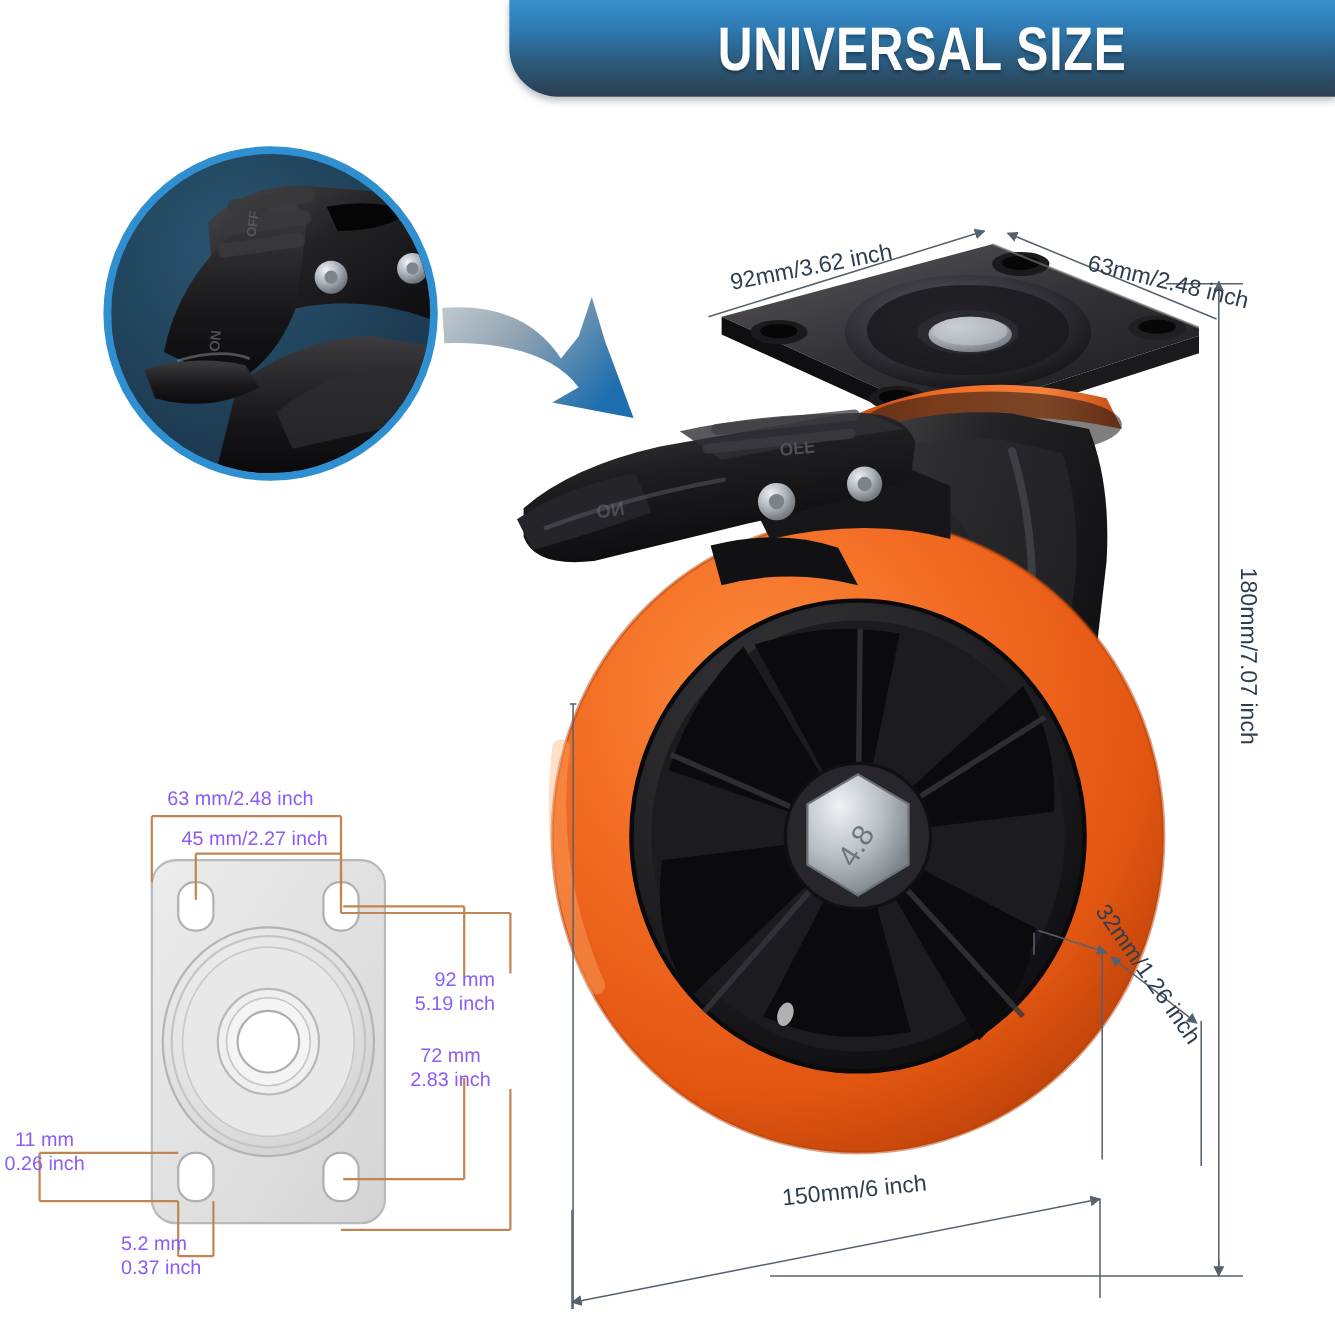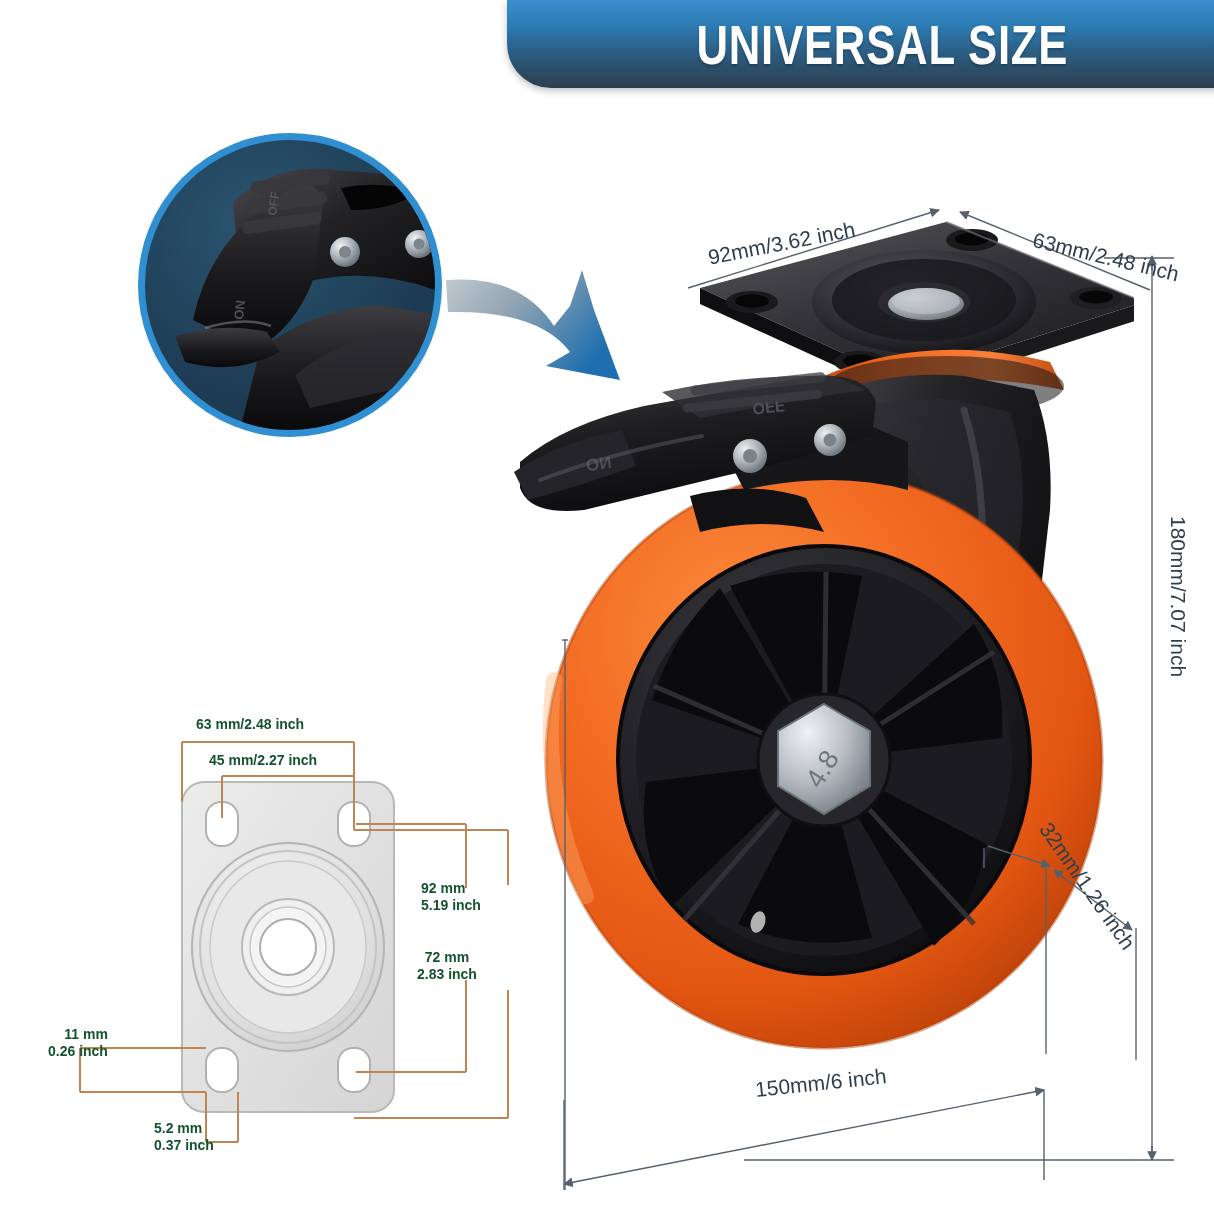--- a/index.html
+++ b/index.html
@@ -3,21 +3,21 @@
 <meta charset="utf-8">
 <style>
   html,body{margin:0;padding:0;}
   body{
     width:1214px;height:1214px;
     background:#ffffff;
     font-family:"Liberation Sans", sans-serif;
     overflow:hidden;
     position:relative;
   }
-  .stage{position:absolute;inset:0;margin-left:44px;}
+  .stage{position:absolute;inset:0;}
 
   
   .banner{
     position:absolute;left:463px;top:0;width:751px;height:88px;
     background:linear-gradient(180deg,#3a8fcc 0%,#2d7cb5 28%,#2b5c7f 62%,#2c3e50 100%);
     border-bottom-left-radius:44px;
     box-shadow:0 3px 7px rgba(20,35,50,.28);
     display:flex;align-items:center;justify-content:center;
   }
   .banner-title{
@@ -55,38 +55,38 @@
   
   .dim{
     position:absolute;
     color:#2e3e4e;
     font-size:21px;
     white-space:nowrap;
     font-family:"Liberation Sans", sans-serif;
   }
   .dim-plate{
     position:absolute;
-    color:#14532d;
-    font-size:14px;
-    font-weight:bold;
+    color:#8b5cf6;
+    font-size:18px;
+    font-weight:normal;
     white-space:nowrap;
     line-height:1.22;
     font-family:"Liberation Sans", sans-serif;
   }
   .d-92    {left:662px;top:246px;transform:rotate(-11deg);transform-origin:left top;}
   .d-63    {left:992px;top:228px;transform:rotate(13.5deg);transform-origin:left top;}
   .d-180   {left:1146px;top:516px;transform:rotate(90deg);transform-origin:left top;}
   .d-32    {left:1010px;top:818px;transform:rotate(55deg);transform-origin:left top;}
   .d-150   {left:710px;top:1078px;transform:rotate(-6deg);transform-origin:left top;}
 
   .p-63  {left:152px;top:716px;}
   .p-45  {left:165px;top:752px;}
-  .p-92  {left:377px;top:880px;text-align:left;}
+  .p-92  {left:377px;top:880px;text-align:right;}
   .p-72  {left:373px;top:949px;text-align:center;}
-  .p-11  {left:4px;top:1026px;text-align:right;}
+  .p-11  {left:4px;top:1026px;text-align:center;}
   .p-85  {left:110px;top:1120px;text-align:left;}
 
   svg{display:block;}
 </style>
 </head>
 <body>
 
 <div class="stage">
 
   <div class="banner">

